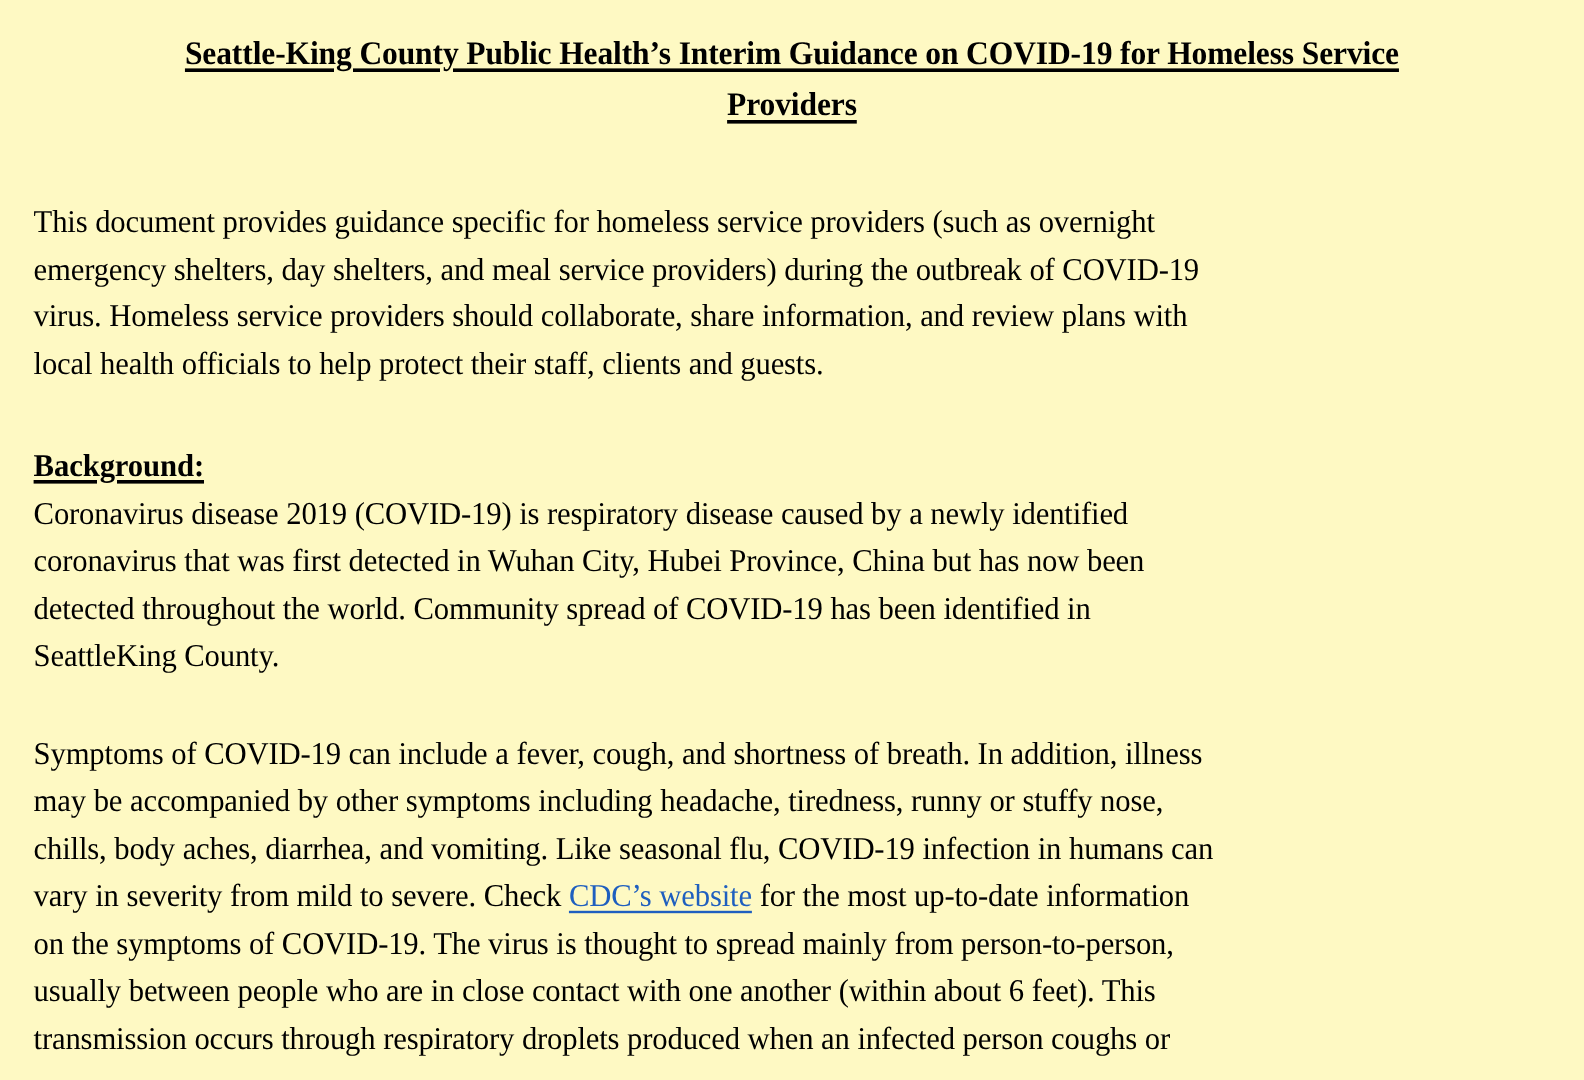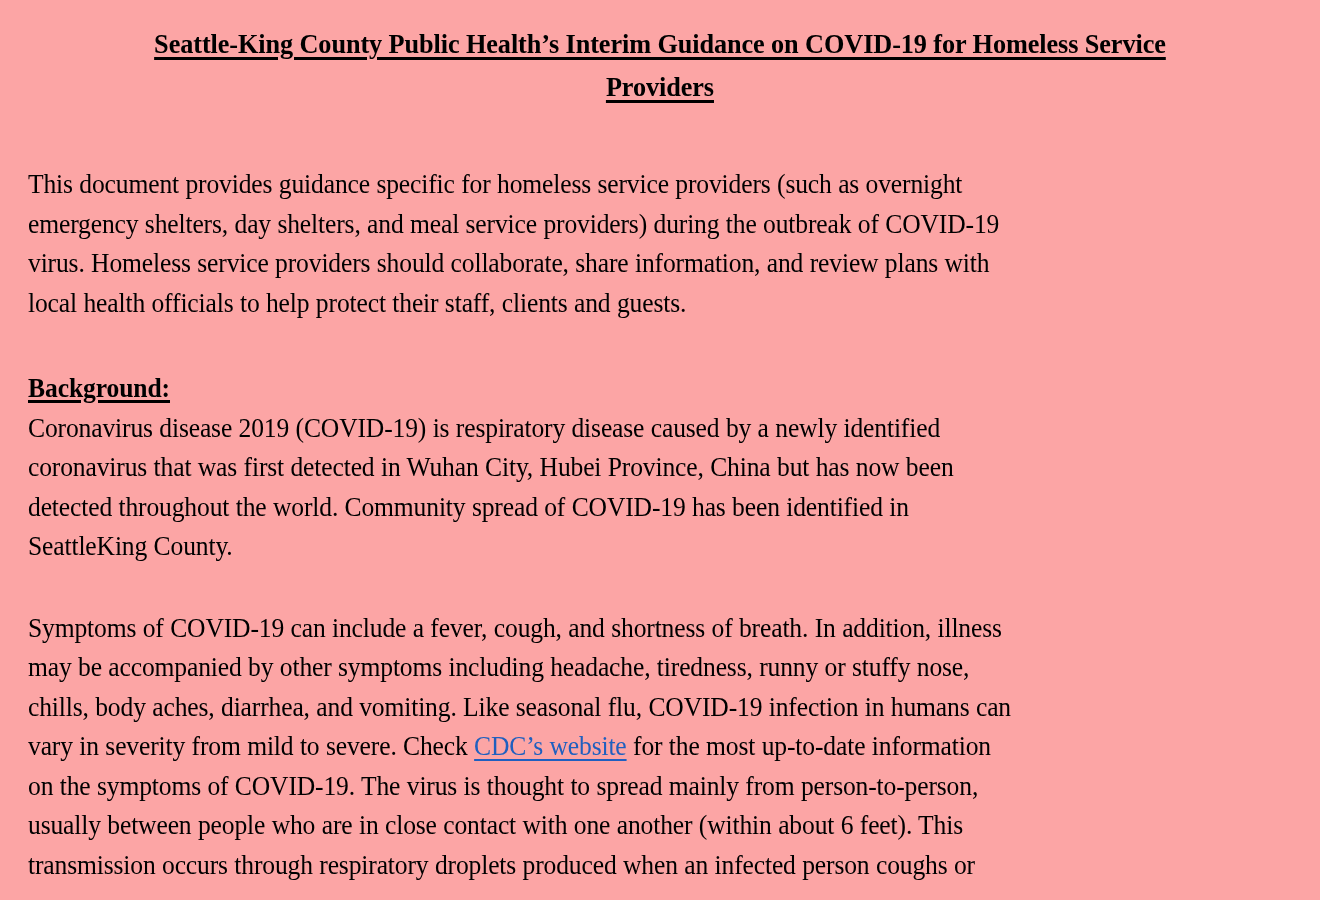--- a/index.html
+++ b/index.html
@@ -16,21 +16,21 @@
     color: #000000;
     -webkit-font-smoothing: antialiased;
   }
 
   .page {
     position: relative;
     width: 1320px;
     height: 900px;
     box-sizing: border-box;
     padding: 22px 30px 0 28px;
-    background: #fca5a5;
+    background: #fef9c3;
   }
 
   
   .doc-title {
     font-size: 27.5px;
     font-weight: bold;
     line-height: 43px;
     text-align: center;
     margin: 0;
     padding: 0 0 0 2px;

